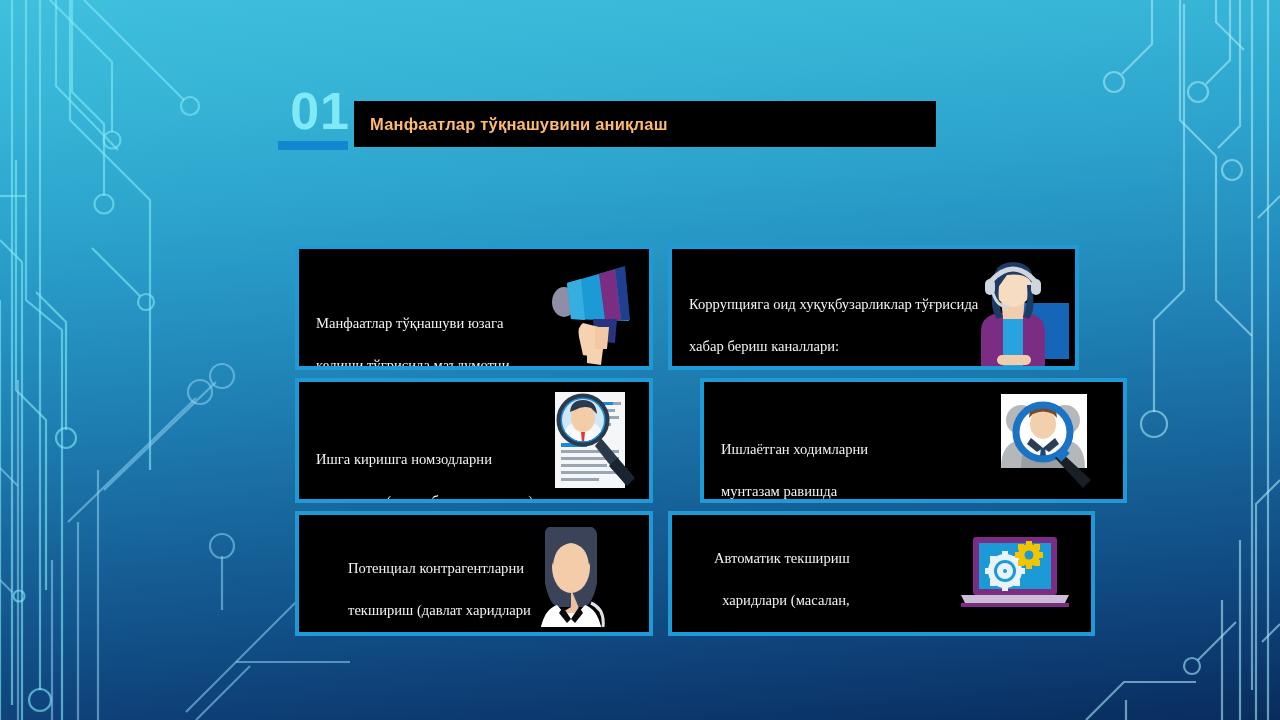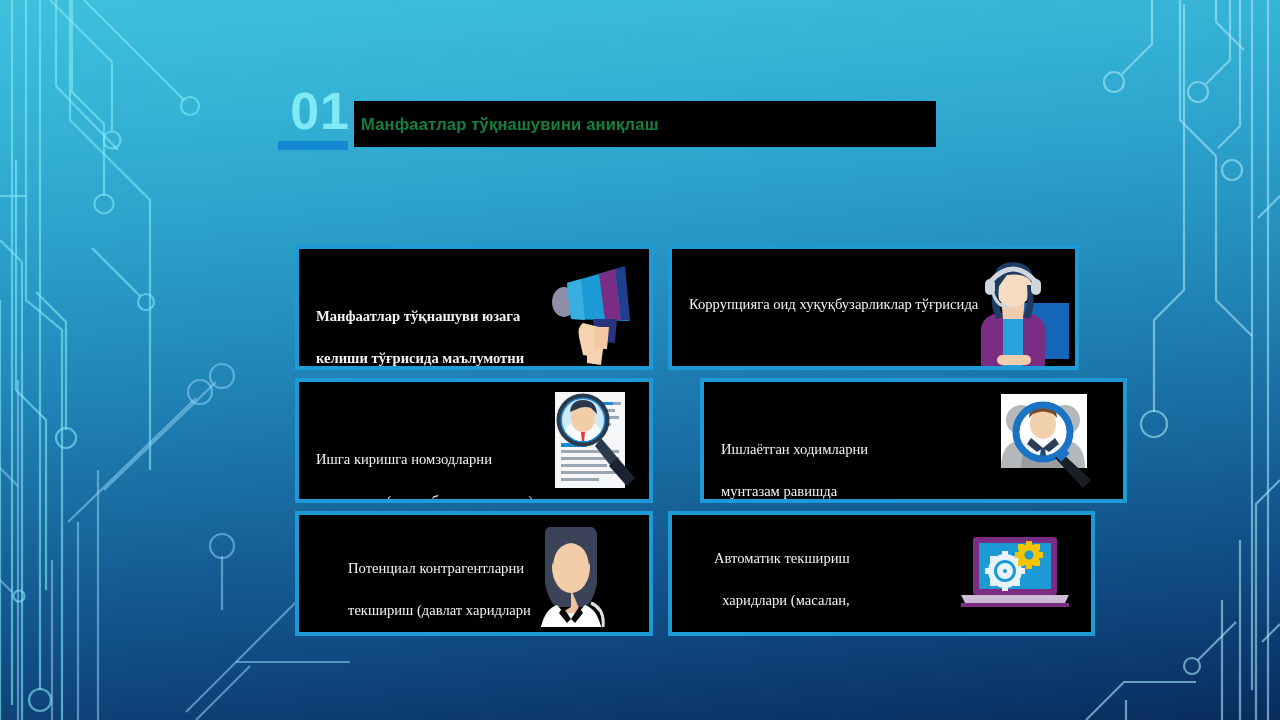--- a/index.html
+++ b/index.html
@@ -51,22 +51,22 @@
     position:absolute;
     left:354px; top:101px;
     width:582px; height:46px;
     background:#000000;
     display:flex; align-items:center;
   }
   .title-text {
     font-family:"Liberation Sans", sans-serif;
     font-weight:bold;
     font-size:16.5px;
-    color:#15803d;
-    padding-left:7px;
+    color:#fdba74;
+    padding-left:16px;
     letter-spacing:.2px;
   }
 
   
   .grid { position:absolute; left:0; top:0; width:100%; height:100%; }
   .card {
     position:absolute;
     background:#000000;
     border:4px solid #1e9ad6;
     overflow:hidden;
@@ -83,21 +83,21 @@
   .card .txt .bl { display:block; }
 
   
   #card1 { left:295px; top:245px; width:358px; height:125px; }
   #card2 { left:668px; top:245px; width:411px; height:125px; }
   #card3 { left:295px; top:378px; width:358px; height:125px;padding-left:24px; }
   #card4 { left:700px; top:378px; width:427px; height:125px; }
   #card5 { left:295px; top:511px; width:358px; height:125px; }
   #card6 { left:668px; top:511px; width:427px; height:125px;text-align:right; }
 
-  #card1 .txt { left:17px; top:36px;font-weight:bold; }
+  #card1 .txt { left:17px; top:43px; }
   #card2 .txt { left:17px; top:24px; }
   #card3 .txt { left:17px; top:46px; }
   #card4 .txt { left:17px; top:36px; }
   #card5 .txt { left:17px; top:22px;margin-left:32px; }
   #card6 .txt { left:17px; top:12px; }
 
   .art { position:absolute; z-index:1; }
   #art1 { right:12px;  top:8px;   width:100px; height:110px; }
   #art2 { right:4px;   top:10px;  width:104px; height:112px; }
   #art3 { right:10px;  top:6px;   width:92px;  height:110px; }
@@ -208,20 +208,21 @@
         <path d="M56 62 L80 62 L78 86 L58 84 Z" fill="#27357f"></path>
         <path d="M46 66 Q40 70 42 80 L46 98 L58 100 L62 70 Z" fill="#f5d2b0"></path>
         <path d="M58 70 L72 70 L70 92 L58 92 Z" fill="#f2c9a3"></path>
         <path d="M50 92 L66 92 L64 108 L50 106 Z" fill="#f5d2b0"></path>
       </svg>
     </div>
 
     <div class="card" id="card2">
       <div class="txt">
         <span class="bl">Коррупцияга оид хуқуқбузарликлар тўғрисида</span>
+        <span class="bl">хабар бериш каналлари:</span>
         
       </div>
       <svg class="art" id="art2" viewBox="0 0 104 112">
         <rect x="52" y="44" width="50" height="56" fill="#1565b8"></rect>
         <path d="M14 112 L14 72 Q14 58 30 54 L62 54 Q78 58 78 72 L78 112 Z" fill="#7b2d83"></path>
         <path d="M36 54 L56 54 L56 112 L36 112 Z" fill="#29a3e0"></path>
         <path d="M36 54 L46 82 L56 54 L50 52 L42 52 Z" fill="#29a3e0"></path>
         <path d="M34 38 L58 38 L56 60 L36 60 Z" fill="#f1cdae"></path>
         <ellipse cx="46" cy="26" rx="19" ry="22" fill="#f6dcc0"></ellipse>
         <path d="M27 24 Q25 4 46 3 Q68 4 66 26 L62 20 Q54 14 40 16 L30 30 Z" fill="#1f3a63"></path>

